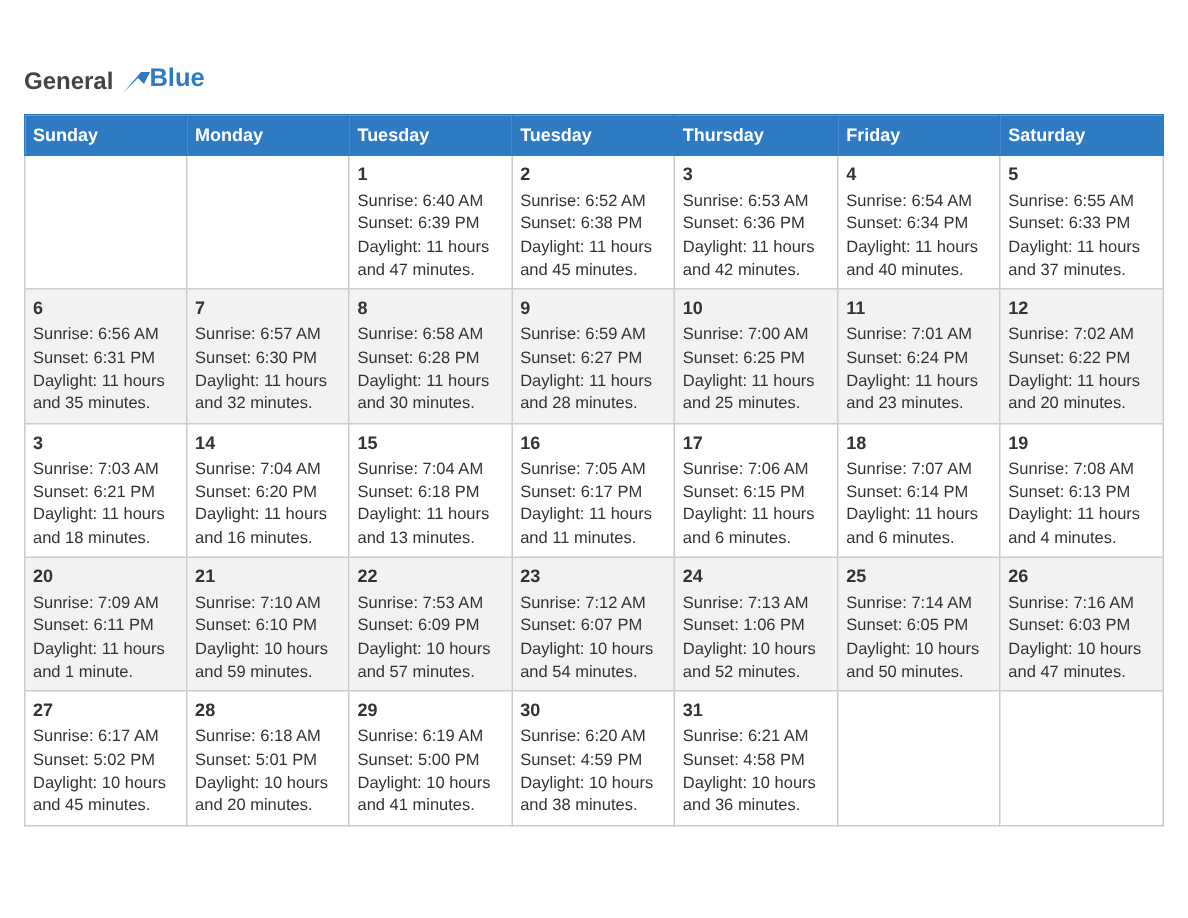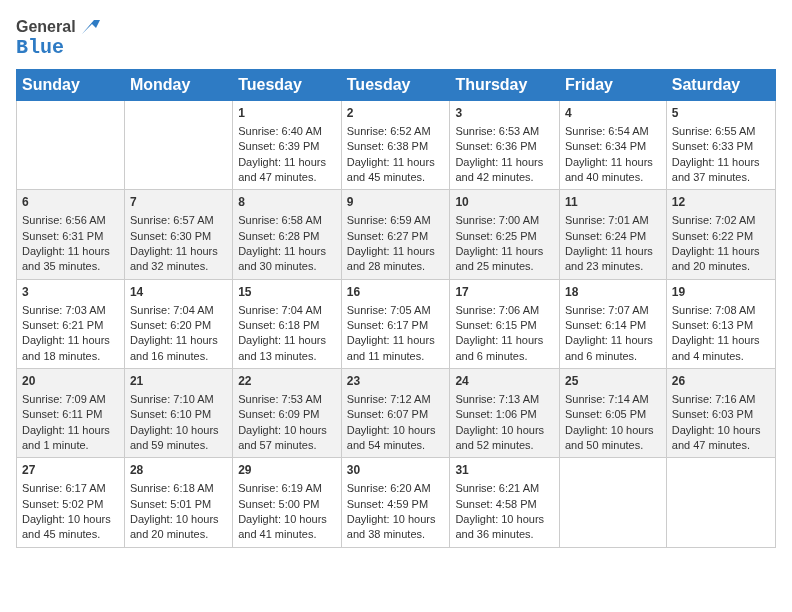--- a/index.html
+++ b/index.html
@@ -36,21 +36,21 @@
     table {
       width: 100%;
       border-collapse: collapse;
       font-size: 11px;
     }
     .header-row th {
       background-color: #2e7bc4;
       color: #fff;
       padding: 6px 5px;
       text-align: left;
-      font-size: 16px;
+      font-size: 12px;
       font-weight: bold;
       border: 1px solid #2e7bc4;
     }
     td {
       border: 1px solid #ccc;
       padding: 4px 5px;
       vertical-align: top;
       width: 113px;
       height: 80px;
       color: #333;
@@ -71,28 +71,28 @@
     tr:nth-child(odd) td {
       background-color: #fff;
     }
     .header-row th { background-color: #2e7bc4; }
   </style>
 </head>
 <body>
 
 <div class="header">
   <div class="logo">
-  <div style="display:flex;flex-direction:column;align-items:flex-start;">
+  <div style="display:flex;flex-direction:row;align-items:flex-start;margin-top:28px;">
     <div style="display:flex;align-items:center;">
       <span style="font-size:16px;font-weight:bold;color:#444;font-family:Arial;">General</span>
       <svg width="22" height="22" viewBox="0 0 22 22" style="margin-left:2px;">
         <polygon points="4,18 14,8 18,12 22,4 16,4" fill="#2e7bc4"></polygon>
       </svg>
     </div>
-    <span style="font-size:20px;font-weight:bold;color:#2e7bc4;font-family:Liberation Mono, monospace;margin-top:-2px;">Blue</span>
+    <span style="font-size:17px;font-weight:bold;color:#2e7bc4;font-family:Liberation Sans, sans-serif;margin-top:-2px;">Blue</span>
   </div>
 </div>
   <div class="title-area">
     <div class="month-title"></div>
     <div class="location"></div>
   </div>
 </div>
 
 <table>
   <thead>

